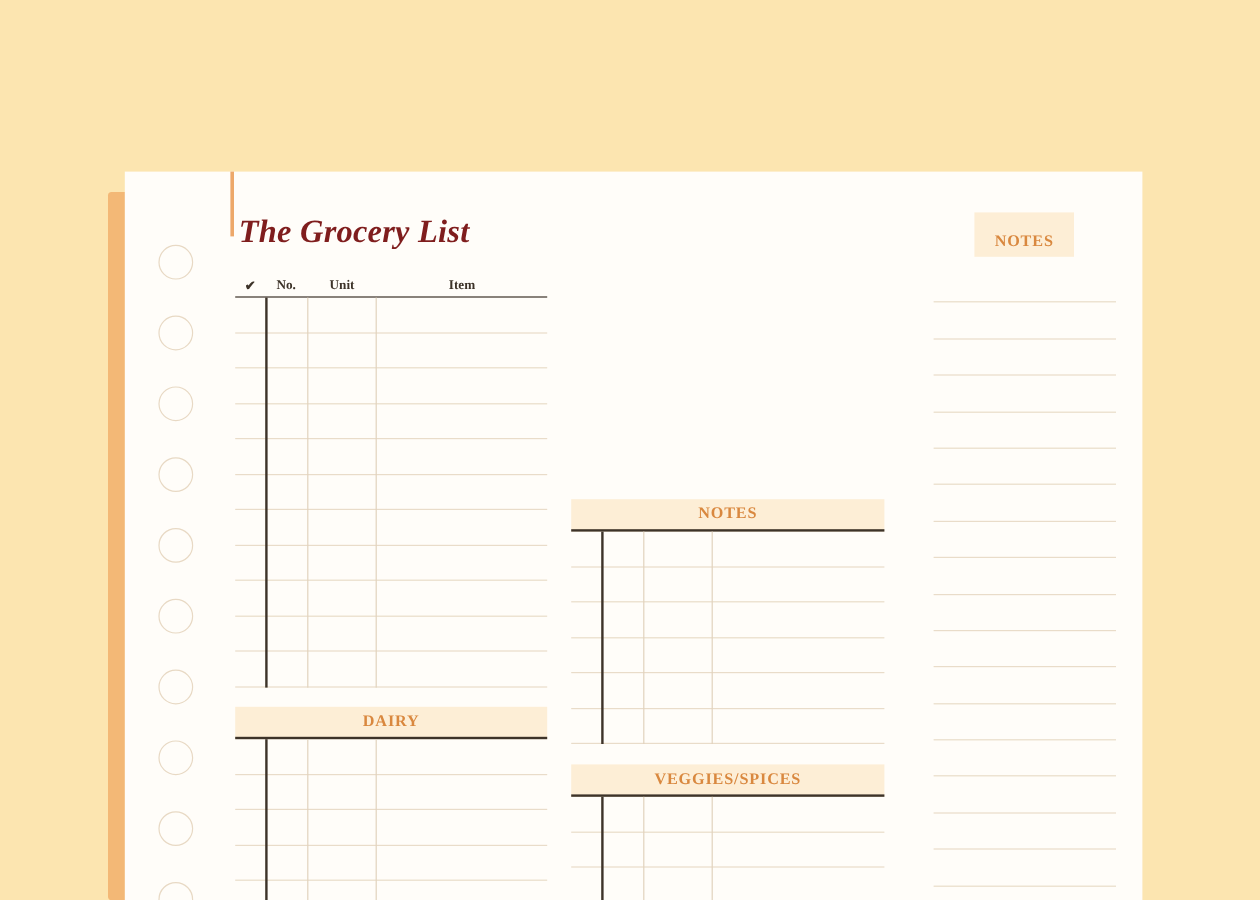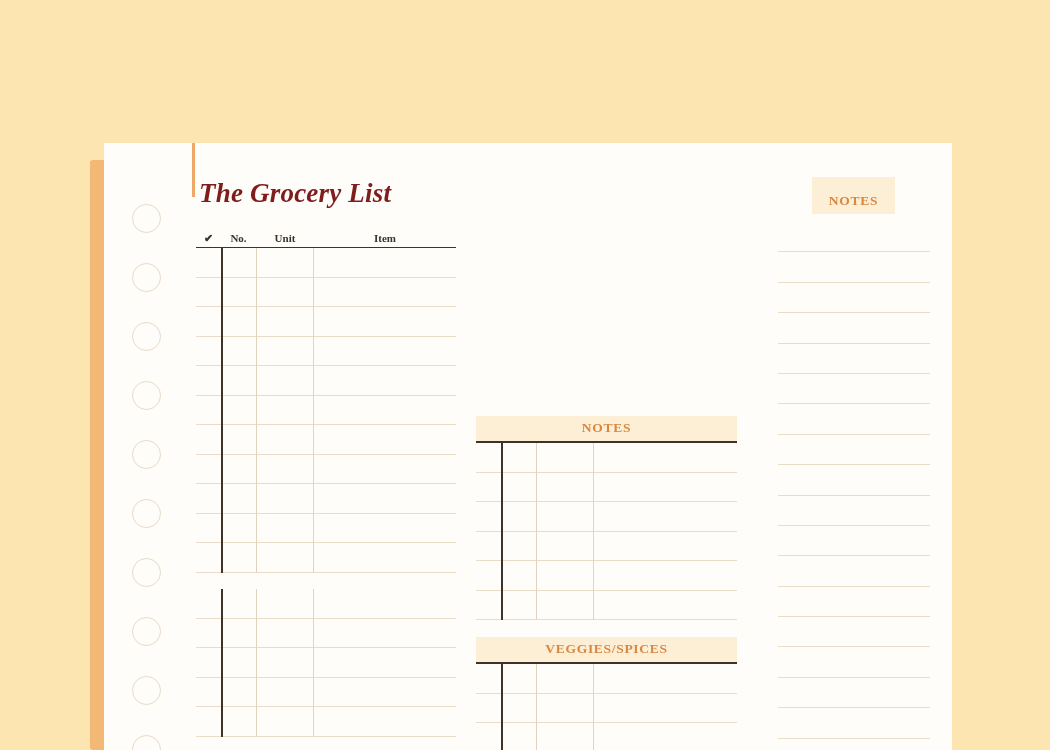--- a/index.html
+++ b/index.html
@@ -202,20 +202,21 @@
         <div class="row"></div>
         <div class="row"></div>
         <div class="row"></div>
         <div class="row"></div>
         <div class="row"></div>
         <div class="row"></div>
       </div>
   </div>
 
   <div class="section" style="left:196px; top:589px; width:260px;">
+    <div class="sect-head">DAIRY</div>
     <div class="rows" id="rows-dairy">
       <div class="vline dark" style="left:25px;"></div>
       <div class="vline" style="left:60px;"></div>
       <div class="vline" style="left:117px;"></div>
     <div class="row"></div>
         <div class="row"></div>
         <div class="row"></div>
         <div class="row"></div>
         <div class="row"></div>
       </div>

